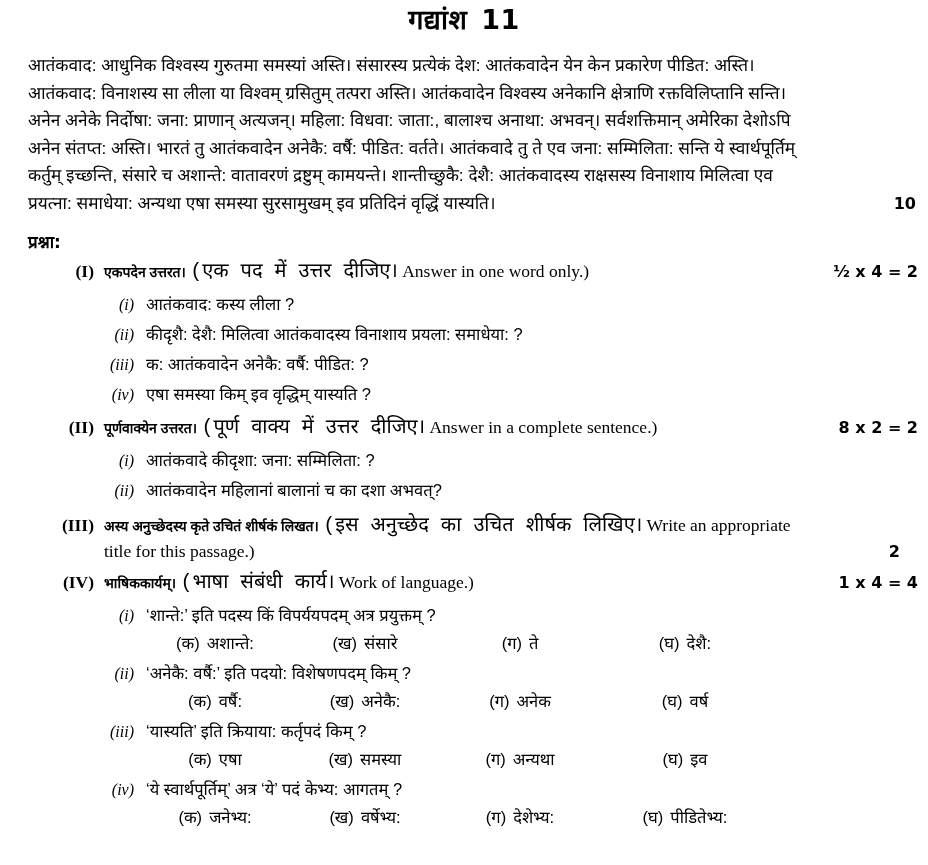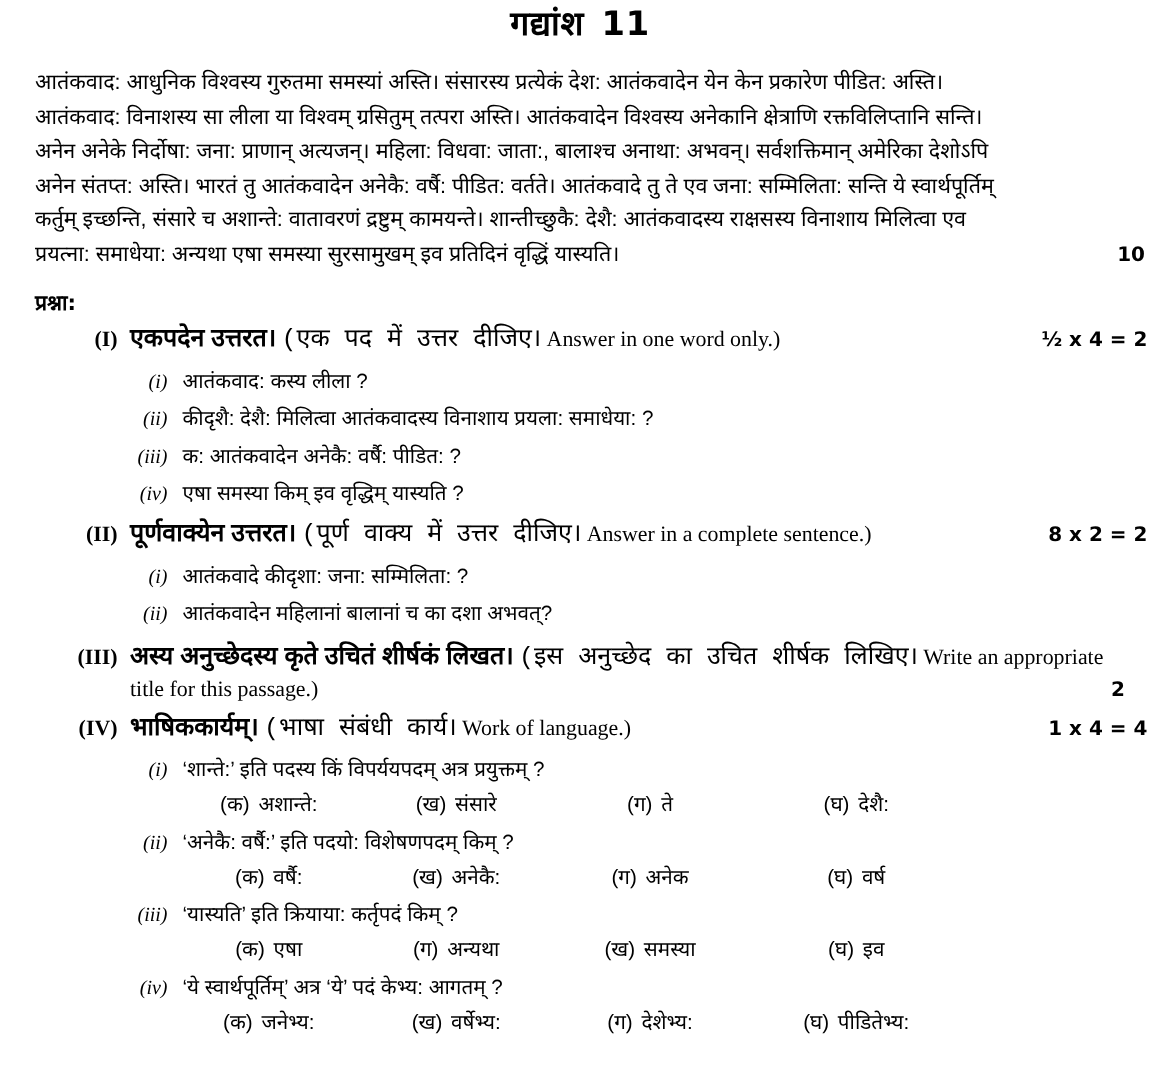--- a/index.html
+++ b/index.html
@@ -98,21 +98,21 @@
     line-height: 25px;
   }
   .sec-marks {
     flex: 0 0 auto;
     padding-left: 18px;
     align-self: baseline;
   }
   .sa-bold {
     font-family: "Liberation Sans", "DejaVu Sans", sans-serif;
     font-weight: bold;
-    font-size: 20px;
+    font-size: 14px;
   }
   .sa-reg {
     font-family: Liberation Mono, monospace;
     font-size: 20px;
   }
   .en-reg {
     font-family: "Liberation Serif", serif;
     font-size: 17.5px;
   }
   .sec-cont {
@@ -291,22 +291,22 @@
       <span class="opt"><span class="opt-key">(ग)</span><span>अनेक</span></span>
       <span class="opt"><span class="opt-key">(घ)</span><span>वर्ष</span></span>
     </div>
 
     <div class="subq">
       <span class="subq-num">(iii)</span>
       <span class="subq-text">‘यास्यति’ इति क्रियाया: कर्तृपदं किम् ?</span>
     </div>
     <div class="opts">
       <span class="opt"><span class="opt-key">(क)</span><span>एषा</span></span>
+      <span class="opt"><span class="opt-key">(ख)</span><span>समस्या</span></span>
       <span class="opt"><span class="opt-key">(ग)</span><span>अन्यथा</span></span>
-      <span class="opt"><span class="opt-key">(ख)</span><span>समस्या</span></span>
       <span class="opt"><span class="opt-key">(घ)</span><span>इव</span></span>
     </div>
 
     <div class="subq">
       <span class="subq-num">(iv)</span>
       <span class="subq-text">‘ये स्वार्थपूर्तिम्’ अत्र ‘ये’ पदं केभ्य: आगतम् ?</span>
     </div>
     <div class="opts">
       <span class="opt"><span class="opt-key">(क)</span><span>जनेभ्य:</span></span>
       <span class="opt"><span class="opt-key">(ख)</span><span>वर्षेभ्य:</span></span>

